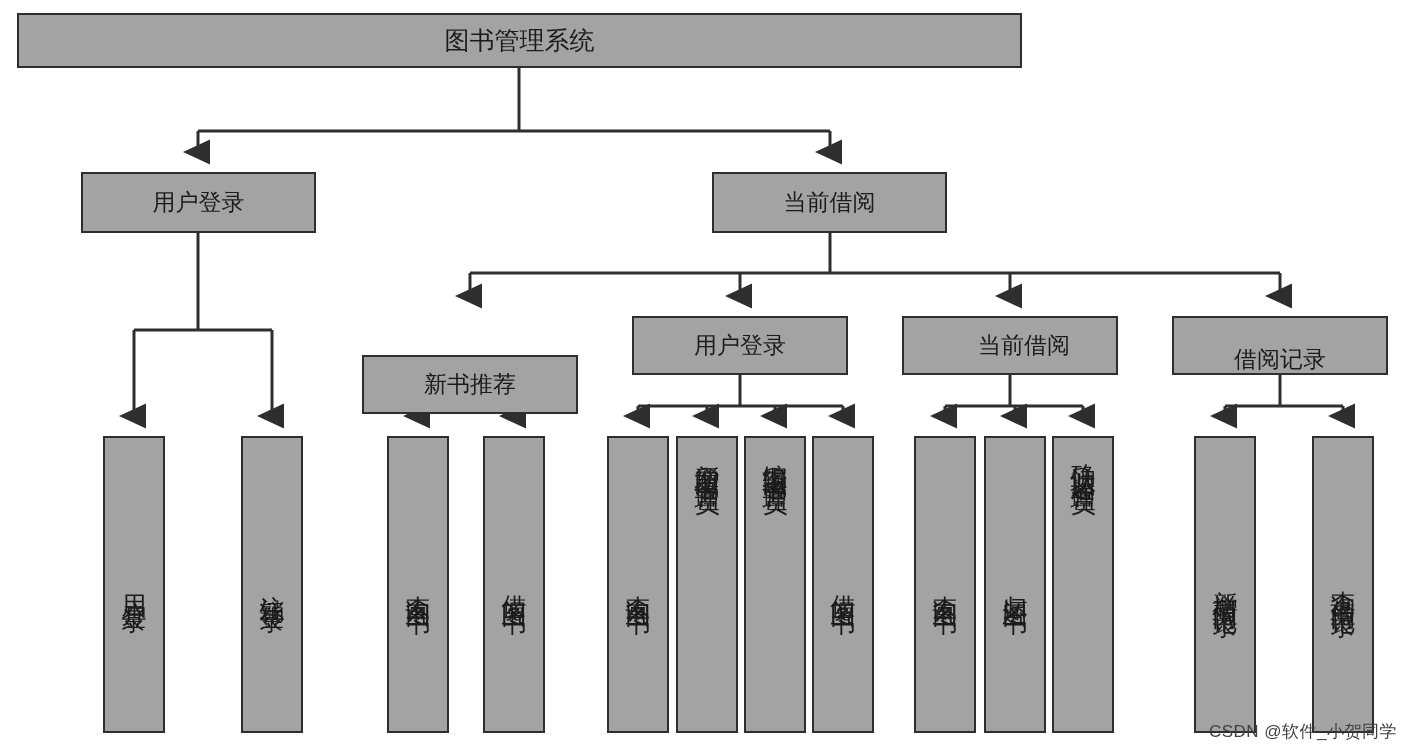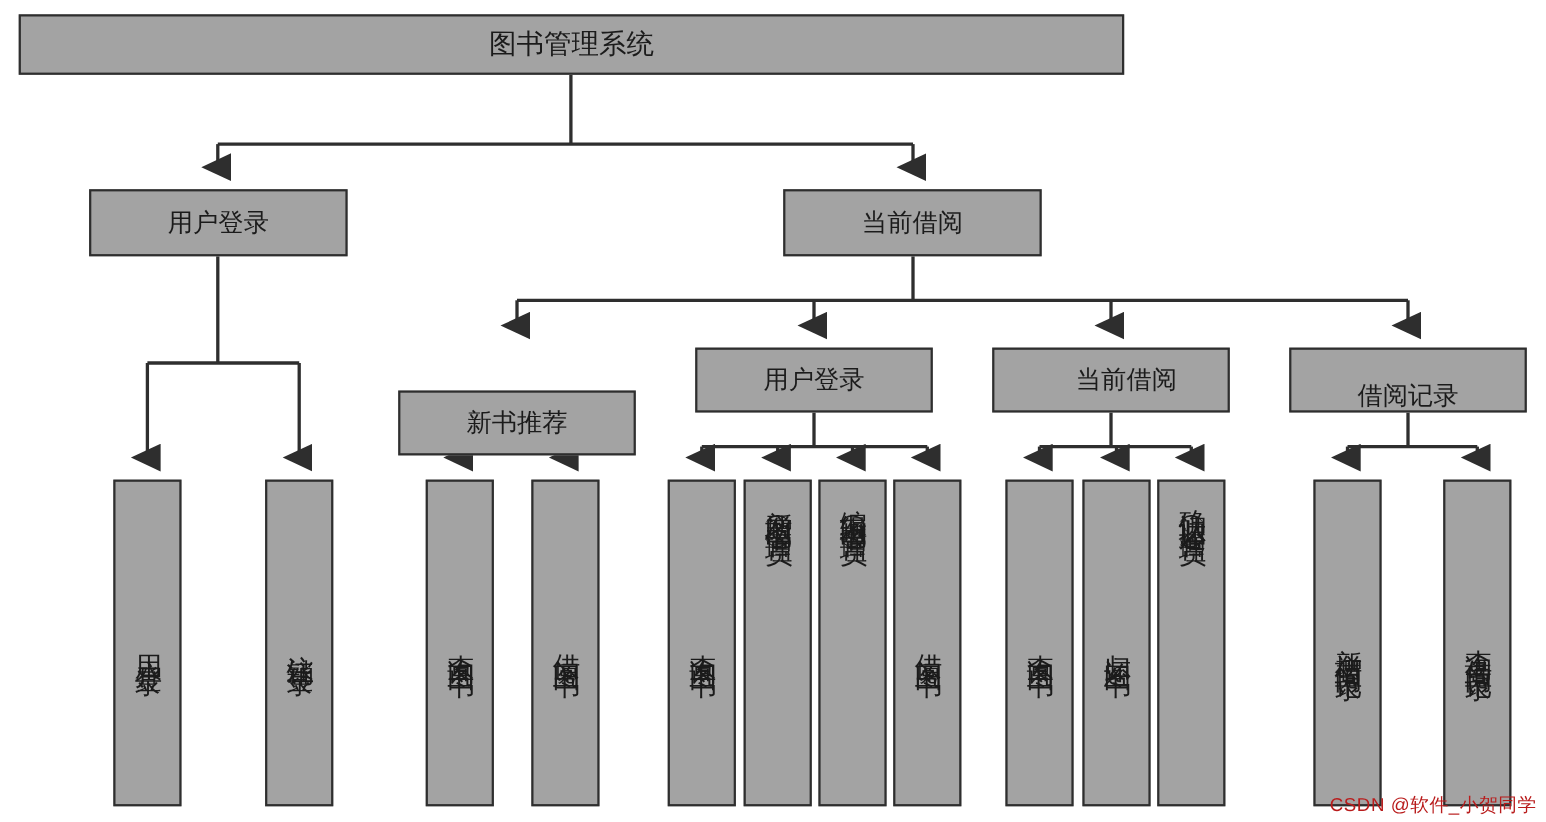--- a/index.html
+++ b/index.html
@@ -67,21 +67,21 @@
   }
   .node-leaf.leaf-mid {
     align-items: center;
     padding-top: 0;
   }
   .watermark {
     position: absolute;
     right: 8px;
     bottom: 4px;
     font-size: 17px;
-    color: #b91c1c;
+    color: #404040;
     letter-spacing: 0.5px;
     white-space: nowrap;
     pointer-events: none;
   }
 </style>
 </head>
 <body>
 
 <div id="diagram-root">
 

